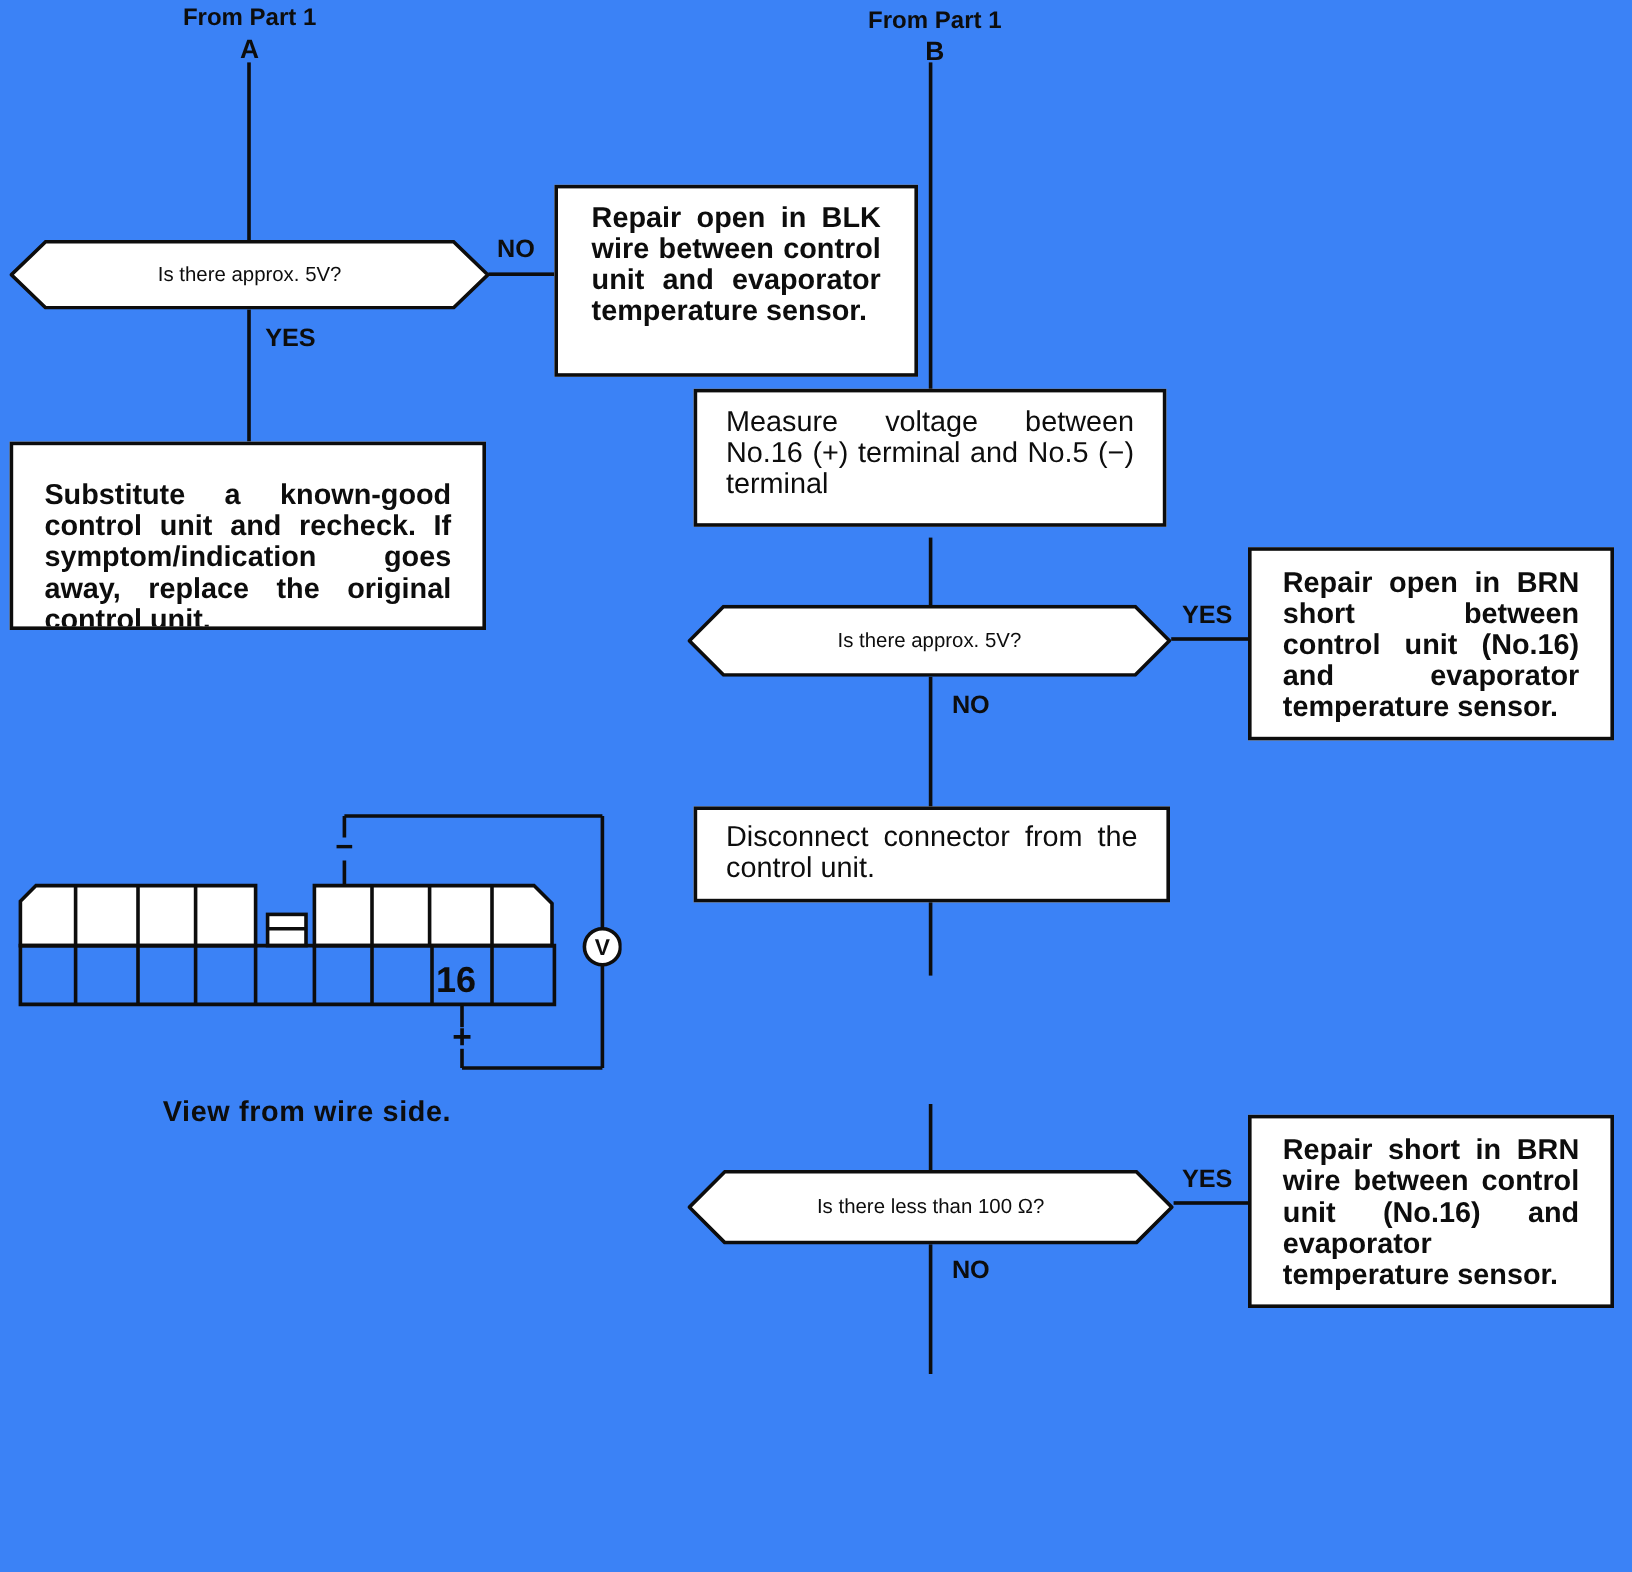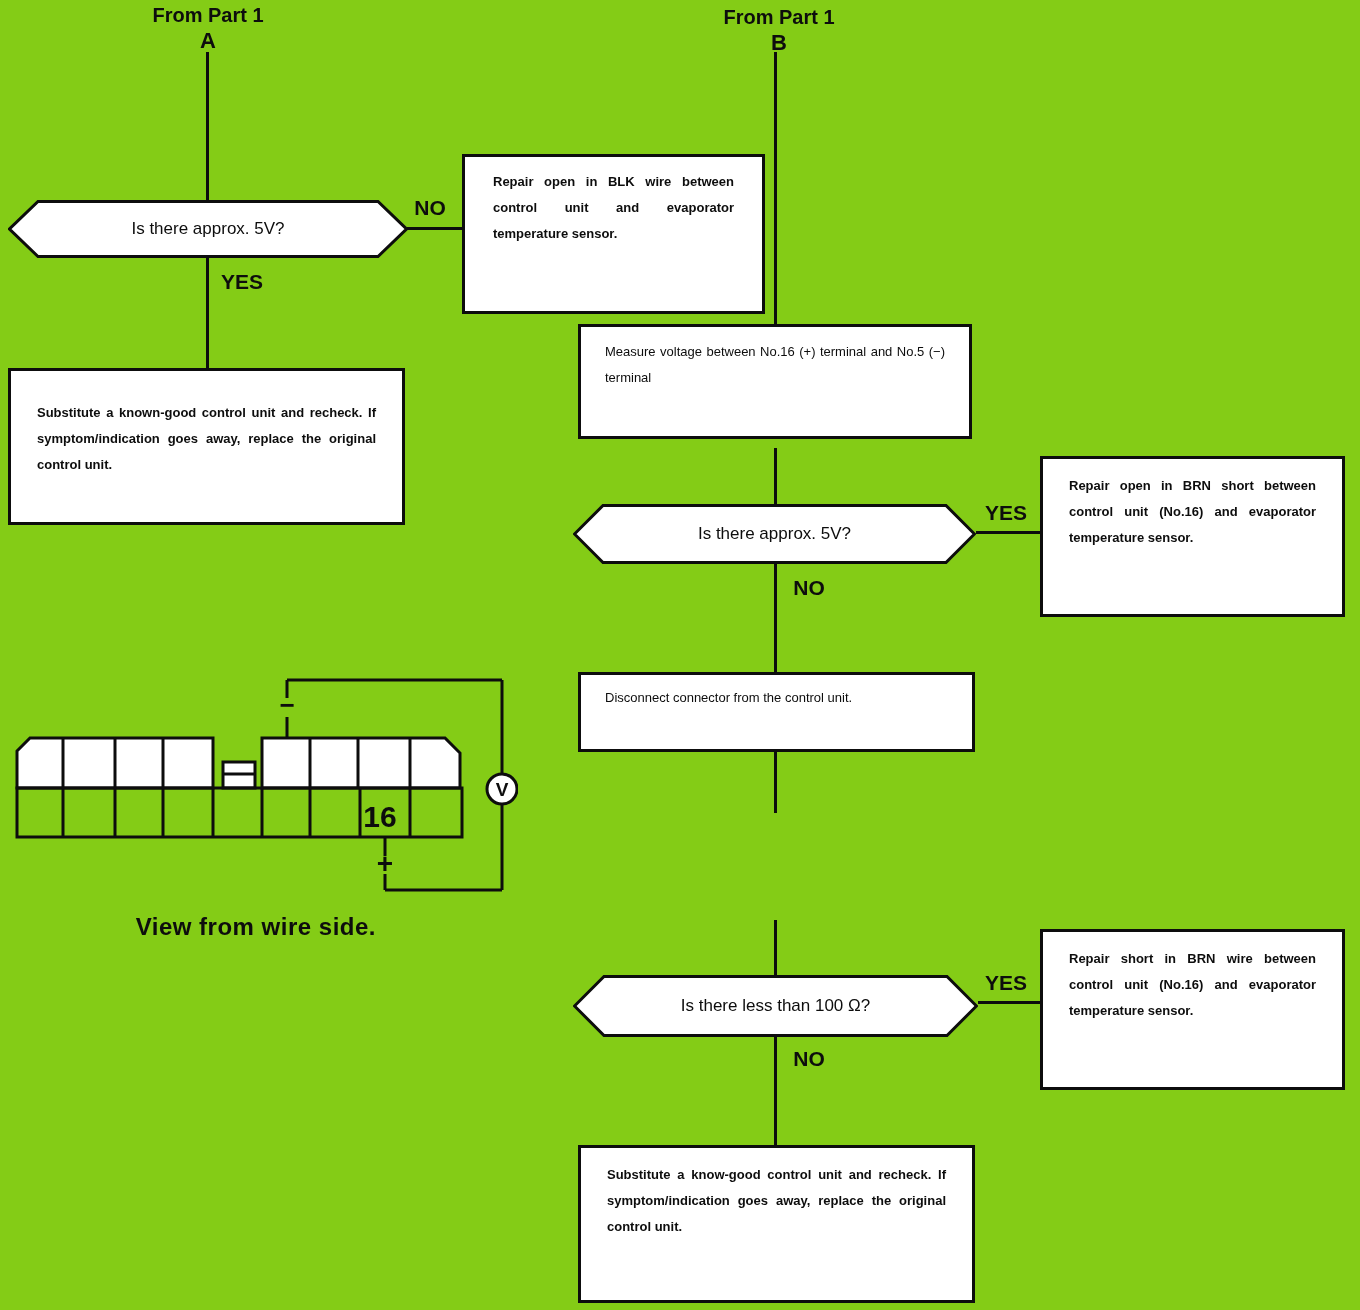--- a/index.html
+++ b/index.html
@@ -1,25 +1,25 @@
 <!DOCTYPE html>
 <html><head>
 <meta charset="utf-8">
 <style>
   html,body{margin:0;padding:0;background:#ffffff;}
   .canvas{
-    position:relative;width:1360px;height:1310px;background:#84cc16;
+    position:relative;width:1360px;height:1310px;background:#3b82f6;
     font-family:"Liberation Sans","DejaVu Sans",sans-serif;color:#0d0d0d;
   }
   .vline,.hline{position:absolute;background:#0d0d0d;}
   .vline{width:3px;}
   .hline{height:3px;}
   .node{
     position:absolute;border:3px solid #0d0d0d;background:#ffffff;
-    box-sizing:border-box;text-align:justify;font-size:13px;line-height:26px;
+    box-sizing:border-box;text-align:justify;font-size:24px;line-height:26px;
     overflow:hidden;
   }
   .node.bold{font-weight:bold;}
   .hex{position:absolute;}
   .hex svg{position:absolute;left:0;top:0;}
   .hex-label{
     position:absolute;left:30px;right:30px;top:0;bottom:0;
     display:flex;align-items:center;justify-content:center;
     font-size:17px;white-space:nowrap;
   }
@@ -87,21 +87,20 @@
     </svg>
     <span class="hex-label">Is there less than 100 Ω?</span>
   </div>
 
   <div class="tag" style="left:978px;top:971px;">YES</div>
   <div class="hline" style="left:978px;top:1001px;width:62px;"></div>
   <div class="node bold" style="left:1040px;top:929px;width:305px;height:161px;padding:14px 26px;">Repair short in BRN wire between control unit (No.16) and evaporator temperature sensor.</div>
 
   <div class="tag" style="left:781px;top:1047px;">NO</div>
   <div class="vline" style="left:774px;top:1037px;height:108px;"></div>
-  <div class="node bold" style="left:578px;top:1145px;width:397px;height:158px;padding:14px 26px;">Substitute a know-good control unit and recheck. If symptom/indication goes away, replace the original control unit.</div>
 
   <svg class="connector-svg" width="510" height="235" viewBox="0 0 510 235">
     <g fill="none" stroke-width="3">
 
       <line x1="279" y1="10" x2="494" y2="10"></line>
       <line x1="279" y1="10" x2="279" y2="28"></line>
       <line x1="279" y1="47" x2="279" y2="67"></line>
       <line x1="494" y1="10" x2="494" y2="104"></line>
 
       <circle cx="494" cy="119" r="15" fill="#ffffff"></circle>

